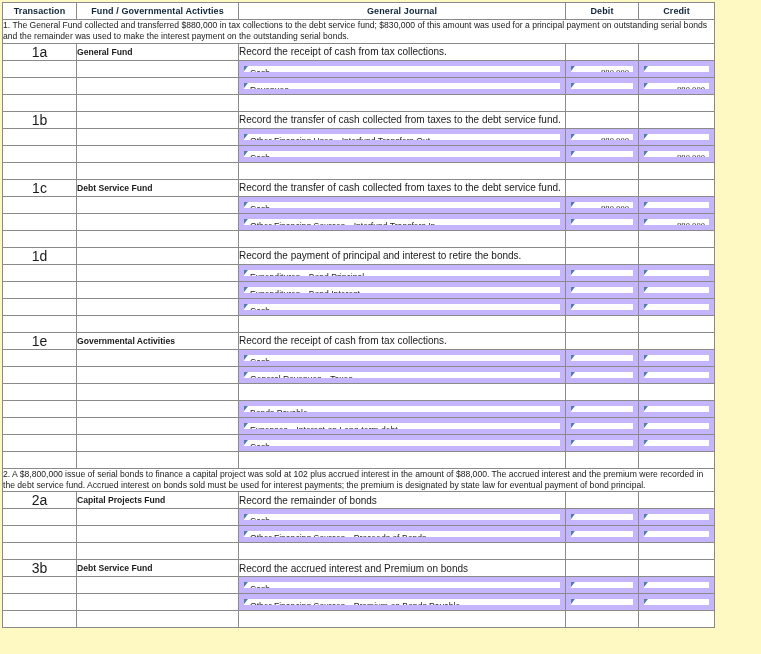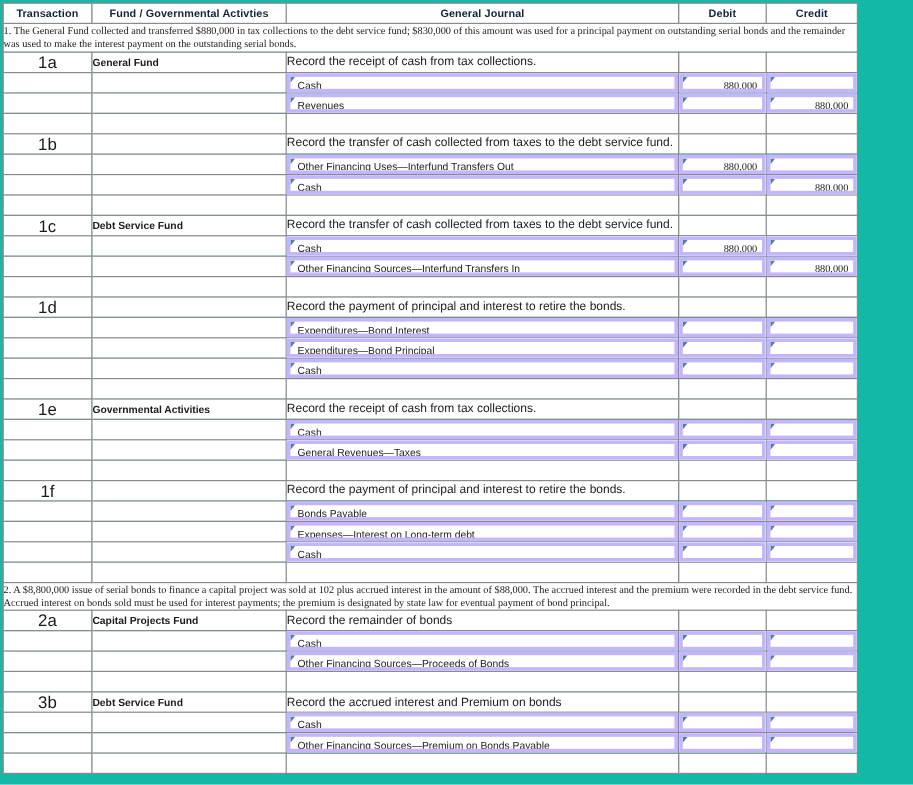--- a/index.html
+++ b/index.html
@@ -6,21 +6,21 @@
     margin: 0;
     padding: 0;
     background: #ffffff;
     font-family: "Liberation Sans", sans-serif;
   }
   #page {
     position: relative;
     width: 761px;
     height: 654px;
     overflow: hidden;
-    background: #14b8a6;
+    background: #fef9c3;
   }
   table.journal {
     border-collapse: collapse;
     table-layout: fixed;
     margin-left: 2px;
     margin-top: 2px;
     width: 712px;
     font-size: 8.5px;
     color: #1a1a1a;
   }
@@ -48,21 +48,20 @@
   col.c-journal { width: 327px; }
   col.c-debit   { width: 73px; }
   col.c-credit  { width: 76px; }
 
   .narrative td {
     padding: 2px 5px 3px 5px;
     height: auto;
     line-height: 1.32;
     font-size: 8.6px;
     text-align: left;
-    font-family: Liberation Serif, serif;
   }
   .trans-id {
     text-align: center;
     font-size: 14px;
   }
   .fund-name {
     padding-left: 5px;
     font-size: 8.6px;
     font-weight: bold;
   }
@@ -75,21 +74,21 @@
   td.fld {
     padding: 0;
     position: relative;
   }
   .field {
     position: relative;
     display: block;
     box-sizing: border-box;
     height: 16px;
     margin: 0;
-    border: 3px solid #c4b5fd;
+    border: 5px solid #c4b5fd;
     background: #ffffff;
     font-size: 8.6px;
     line-height: 14px;
     color: #1a1a1a;
     padding-left: 6px;
     white-space: nowrap;
     overflow: hidden;
   }
   .field.num {
     text-align: right;
@@ -260,34 +259,34 @@
           <td class="trans-id">1d</td>
           <td class="fund-name"></td>
           <td class="desc">Record the payment of principal and interest to retire the bonds.</td>
           <td></td>
           <td></td>
         </tr>
         <tr>
           <td></td>
           <td></td>
           <td class="fld">
+            <span class="field">Expenditures—Bond Principal</span>
+          </td>
+          <td class="fld">
+            <span class="field num"></span>
+          </td>
+          <td class="fld">
+            <span class="field num"></span>
+          </td>
+        </tr>
+        <tr>
+          <td></td>
+          <td></td>
+          <td class="fld">
             <span class="field">Expenditures—Bond Interest</span>
-          </td>
-          <td class="fld">
-            <span class="field num"></span>
-          </td>
-          <td class="fld">
-            <span class="field num"></span>
-          </td>
-        </tr>
-        <tr>
-          <td></td>
-          <td></td>
-          <td class="fld">
-            <span class="field">Expenditures—Bond Principal</span>
           </td>
           <td class="fld">
             <span class="field num"></span>
           </td>
           <td class="fld">
             <span class="field num"></span>
           </td>
         </tr>
         <tr>
           <td></td>
@@ -339,27 +338,20 @@
             <span class="field num"></span>
           </td>
           <td class="fld">
             <span class="field num"></span>
           </td>
         </tr>
         <tr class="spacer">
           <td></td>
           <td></td>
           <td></td>
-          <td></td>
-          <td></td>
-        </tr>
-        <tr>
-          <td class="trans-id">1f</td>
-          <td class="fund-name"></td>
-          <td class="desc">Record the payment of principal and interest to retire the bonds.</td>
           <td></td>
           <td></td>
         </tr>
         <tr>
           <td></td>
           <td></td>
           <td class="fld">
             <span class="field">Bonds Payable</span>
           </td>
           <td class="fld">

